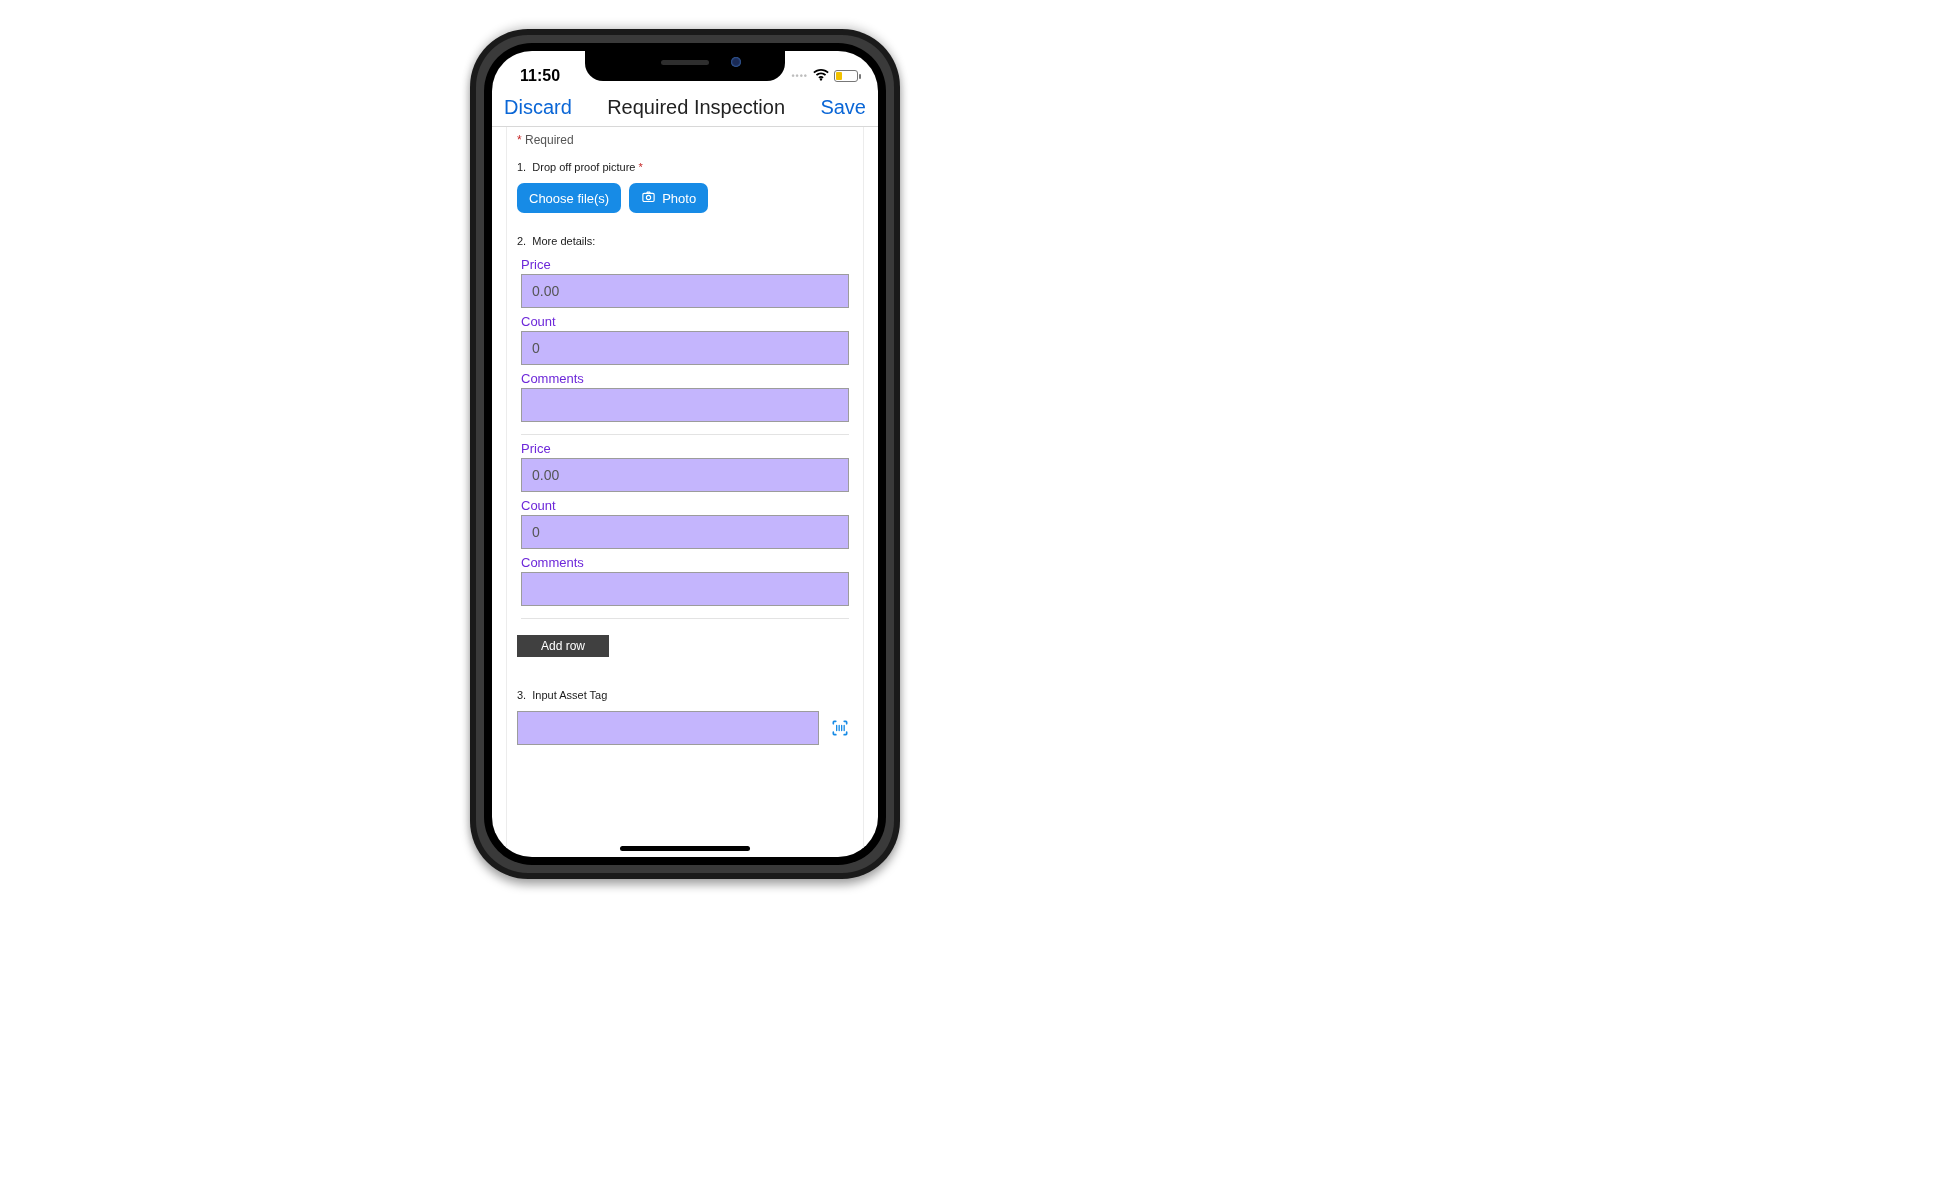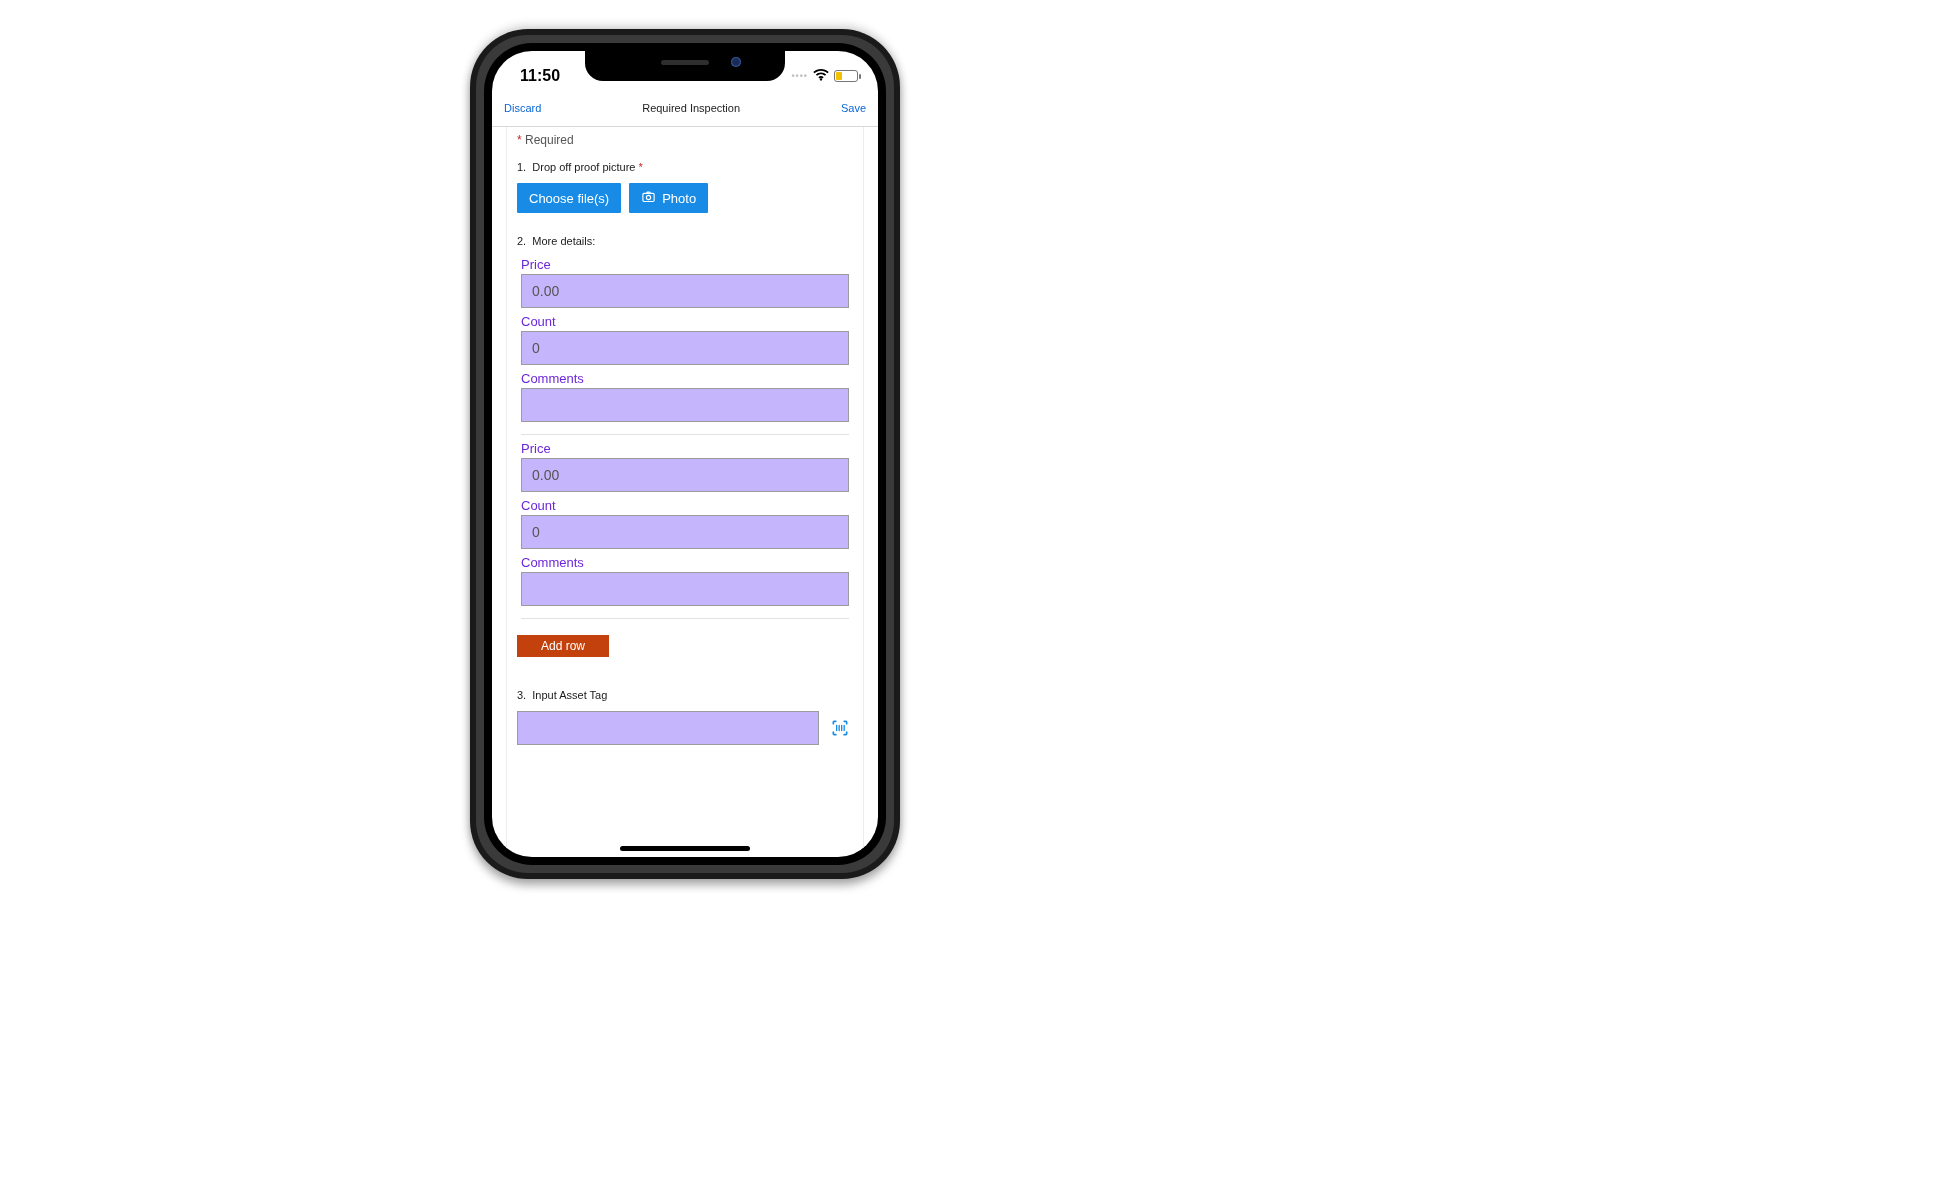--- a/index.html
+++ b/index.html
@@ -102,21 +102,21 @@
   .battery-fill{
     position:absolute; left:1px; top:1px; bottom:1px; width:6px;
     background:#f2c200; border-radius:1px;
   }
   
   .nav-header {
     height: 38px;
     border-bottom: 1px solid #d8d8d8;
     display:flex; align-items:center; justify-content:space-between;
     padding: 0 12px;
-    font-size: 11px;
+    font-size: 20px;
     gap: 32px;
   }
   .nav-link { color:#0a66d6; cursor:pointer; }
   .nav-title { color:#222; }
   
   .form-scroll {
     position:absolute;
     top: 76px;
     left: 0; right: 0; bottom: 0;
     padding: 0 0 6px 0;
@@ -130,32 +130,32 @@
   }
   .req-note { font-size:12px; color:#555; margin-bottom:14px; }
   .req-note .ast { color:#c62828; }
   .q-title { font-size:11px; color:#1a1a1a; margin: 12px 0 10px 0; font-weight:500; }
   .q-title .ast { color:#c62828; }
   .btn-row { display:flex; gap:8px; margin-bottom: 6px; }
   .btn {
     background:#178be6; color:#fff; border:none;
     height:30px; padding:0 12px; font-size:13px;
     display:flex; align-items:center; gap:6px; cursor:pointer;
-    border-radius:1px;
+    border-radius:7px;
   }
   .btn svg { width:15px; height:15px; }
   .field-block { margin: 6px 4px 0 4px; }
   .field-label { font-size:13px; color:#6d28d9; margin-bottom:2px; }
   .field-input {
     width:100%; height:34px; border:1px solid #9c9c9c;
     padding:0 10px; font-size:14px; color:#555; background:#c4b5fd;
   }
   .row-sep { border-bottom:1px solid #e3e3e3; margin:12px 4px 2px 4px; }
   .add-row-btn {
-    margin: 14px 0 0 0; background:#c2410c; color:#fff; border:none;
+    margin: 14px 0 0 0; background:#404040; color:#fff; border:none;
     height:22px; width:92px; font-size:12px; cursor:pointer;
   }
   .asset-row { display:flex; align-items:center; gap:8px; margin-top:4px;}
   .asset-row .field-input { flex:1; }
   .scan-btn {
     width:26px; height:26px; display:flex; align-items:center; justify-content:center;
     color:#178be6; cursor:pointer;
   }
   .scan-btn svg{ width:20px; height:20px; }
   .wifi-icon{ width:16px; height:12px; }

